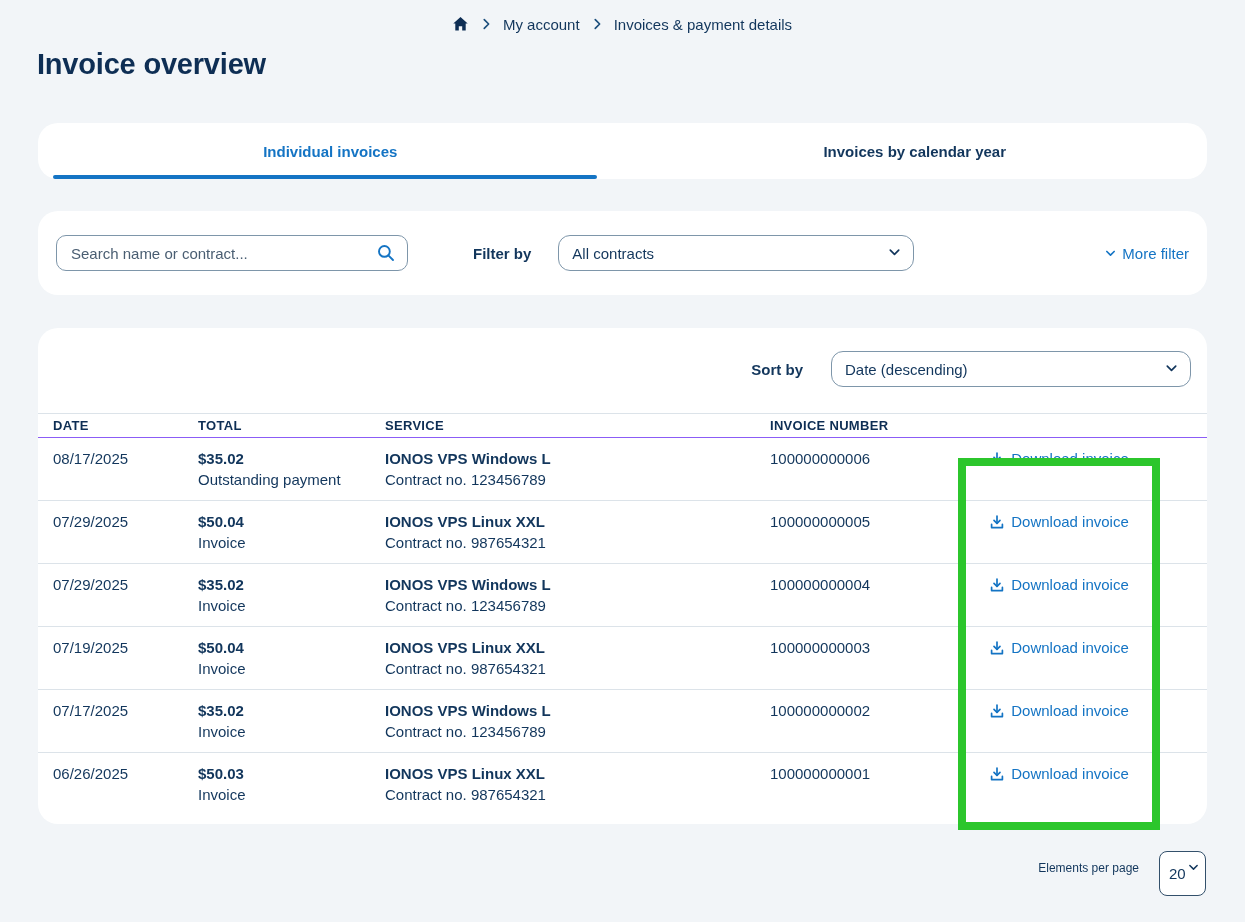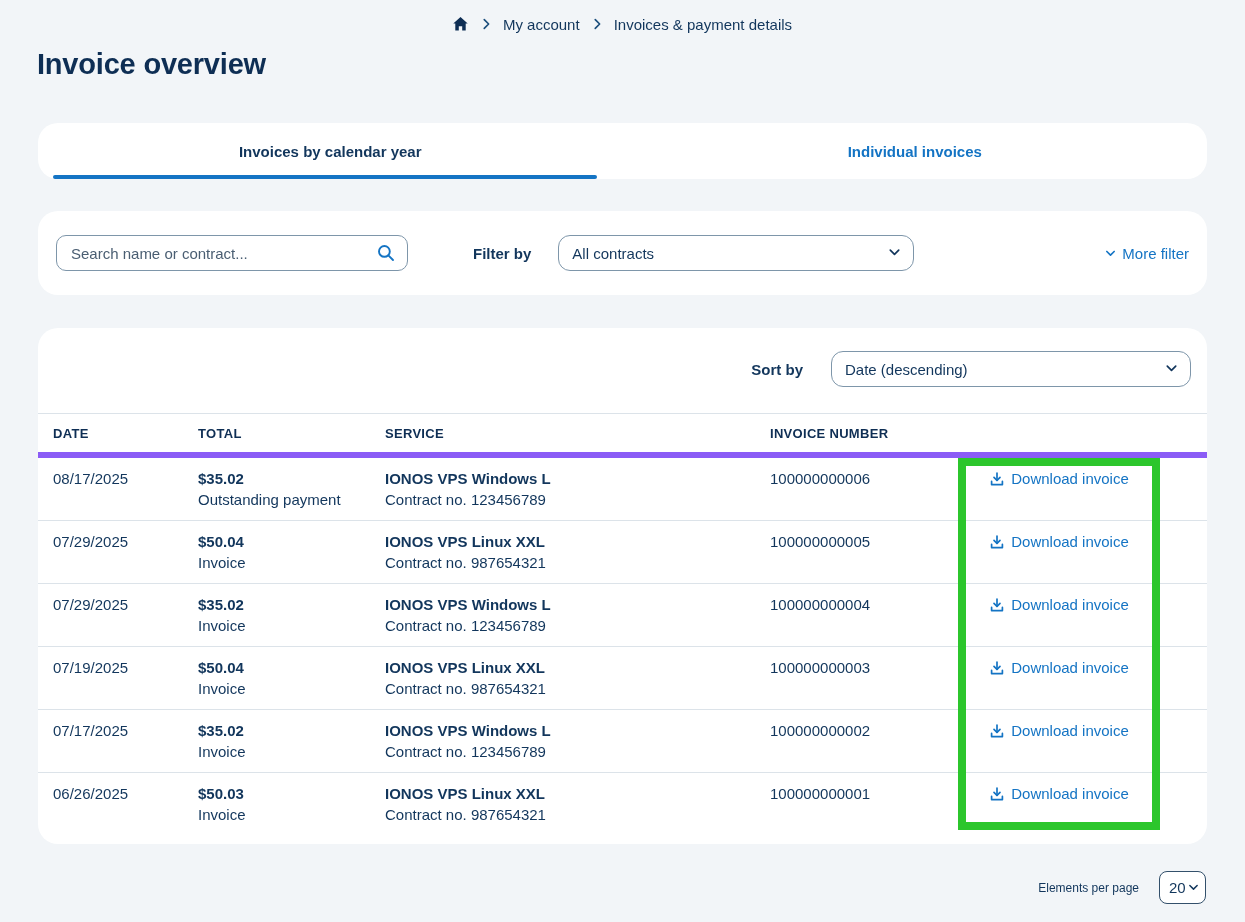--- a/index.html
+++ b/index.html
@@ -45,41 +45,41 @@
   .more-filter { margin-left:auto; display:flex; align-items:center; gap:5px; color:#1474C4; font-size:15px; cursor:pointer; margin-right:0; }
 
   
   .card-table { margin-top:33px; padding-bottom:8px; }
   .sort-row { display:flex; align-items:center; justify-content:flex-end; padding:23px 16px 0 0; gap:28px; }
   .sort-label { font-size:15px; font-weight:700; color:#12365C;text-align:right; }
   .sort-select { width:360px; }
 
   .inv-table { margin-top:26px; }
   .t-row { display:grid; grid-template-columns:145px 187px 385px 188px 202px 1fr; padding-left:15px; }
-  .t-head { border-top:1px solid #DCE3E9; border-bottom:6px solid #8b5cf6; height:45px; align-items:center; }
+  .t-head { border-top:1px solid #DCE3E9; border-bottom:1px solid #8b5cf6; height:25px; align-items:center; }
   .t-head .th { font-size:13px; font-weight:700; color:#0E2E54; letter-spacing:0.3px; }
   .t-body .t-row { height:63px; border-bottom:1px solid #DCE3E9; align-items:start; padding-top:11px; }
   .t-body .t-row:last-child { border-bottom:none; }
   .cell { font-size:15px; line-height:20px; color:#12365C; }
   .cell .main { font-weight:700; }
   .cell .sub { margin-top:1px; font-weight:400; }
   .dl-cell { display:flex; justify-content:center; }
   .dl-link { display:inline-flex; align-items:center; gap:6px; color:#1474C4; font-size:15px; cursor:pointer; }
 
   
   .highlight-box {
     position:absolute; left:958px; top:458px; width:202px; height:372px;
     border:8px solid #2CC62C; pointer-events:none; z-index:5;
   }
 
   
   .pagination { display:flex; align-items:center; justify-content:flex-end; gap:20px; margin:27px 39px 0 0; }
   .pagination-label { font-size:12px; color:#12365C; }
   .page-size-wrap { width:47px; height:33px; }
-  .page-size-wrap select { height:33px; border-radius:8px; border:1px solid #33506B; padding:0 20px 0 9px; }
+  .page-size-wrap select { height:45px; border-radius:8px; border:1px solid #33506B; padding:0 20px 0 9px; }
   .page-size-wrap .select-chevron { right:6px; top:10px; }
 
   svg { display:block; }
 </style>
 </head>
 <body>
 
 <div class="topbar">
   <div class="breadcrumb">
     <span style="cursor:pointer;">
@@ -97,22 +97,22 @@
       <svg width="14" height="14" viewBox="0 0 16 16">
           <path d="M6 3 L11 8 L6 13" fill="none" stroke="#1B4E7C" stroke-width="1.9" stroke-linecap="round" stroke-linejoin="round"></path>
         </svg>
     </span>
     <span class="crumb">Invoices &amp; payment details</span>
   </div>
   <h1 class="page-title">Invoice overview</h1>
 </div>
 
 <div class="card card-tabs">
+  <div class="tab active">Individual invoices</div>
   <div class="tab">Invoices by calendar year</div>
-  <div class="tab active">Individual invoices</div>
   <div class="tab-underline"></div>
 </div>
 
 <div class="card card-filters">
   <div class="search-wrap">
     <input type="text" placeholder="Search name or contract..." style="">
     <span class="search-icon">
       <svg width="20" height="20" viewBox="0 0 20 20">
           <circle cx="8.4" cy="8.4" r="5.4" fill="none" stroke="#1474C4" stroke-width="1.9"></circle>
           <path d="M12.6 12.6 L17 17" stroke="#1474C4" stroke-width="1.9" stroke-linecap="round"></path>

